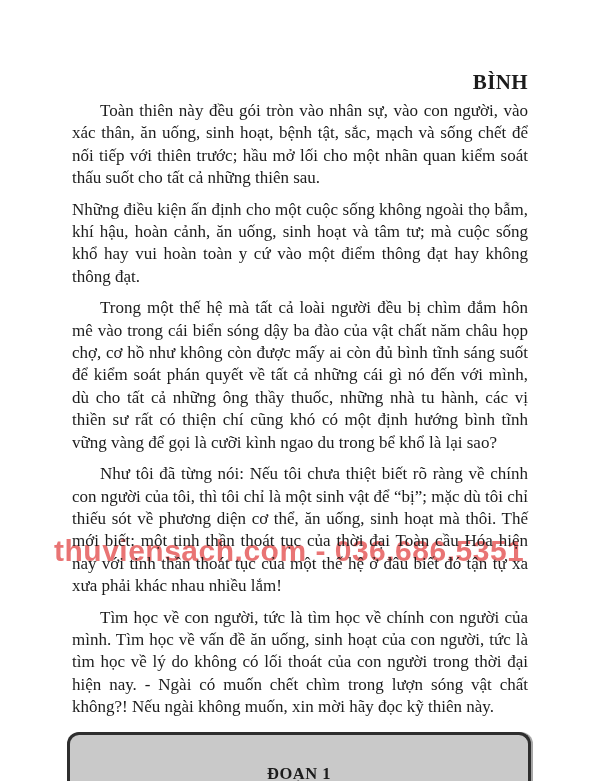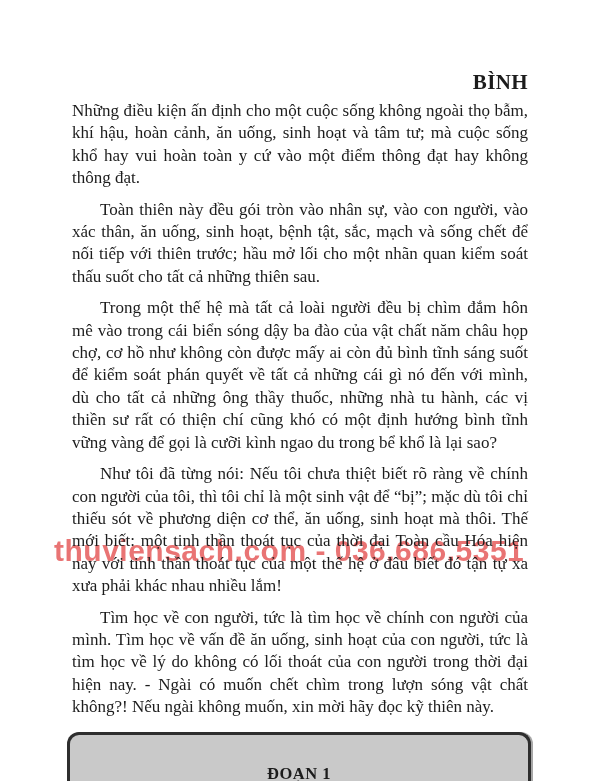--- a/index.html
+++ b/index.html
@@ -80,23 +80,23 @@
 <body>
 
 <div class="page">
 
   <div class="watermark">thuviensach.com - 036.686.5351</div>
 
   <div class="content">
 
     <div class="doc-title">BÌNH</div>
 
+    <p class="para indent">Toàn thiên này đều gói tròn vào nhân sự, vào con người, vào xác thân, ăn uống, sinh hoạt, bệnh tật, sắc, mạch và sống chết để nối tiếp với thiên trước; hầu mở lối cho một nhãn quan kiểm soát thấu suốt cho tất cả những thiên sau.</p>
+
     <p class="para">Những điều kiện ấn định cho một cuộc sống không ngoài thọ bẫm, khí hậu, hoàn cảnh, ăn uống, sinh hoạt và tâm tư; mà cuộc sống khổ hay vui hoàn toàn y cứ vào một điểm thông đạt hay không thông đạt.</p>
-
-    <p class="para indent">Toàn thiên này đều gói tròn vào nhân sự, vào con người, vào xác thân, ăn uống, sinh hoạt, bệnh tật, sắc, mạch và sống chết để nối tiếp với thiên trước; hầu mở lối cho một nhãn quan kiểm soát thấu suốt cho tất cả những thiên sau.</p>
 
     <p class="para indent">Trong một thế hệ mà tất cả loài người đều bị chìm đắm hôn mê vào trong cái biển sóng dậy ba đào của vật chất năm châu họp chợ, cơ hồ như không còn được mấy ai còn đủ bình tĩnh sáng suốt để kiểm soát phán quyết về tất cả những cái gì nó đến với mình, dù cho tất cả những ông thầy thuốc, những nhà tu hành, các vị thiền sư rất có thiện chí cũng khó có một định hướng bình tĩnh vững vàng để gọi là cưỡi kình ngao du trong bể khổ là lại sao?</p>
 
     <p class="para indent"><span>Như tôi đã từng nói: Nếu tôi chưa thiệt biết rõ ràng về chính con người của tôi, thì tôi chỉ là một sinh vật để “bị”; mặc dù tôi chỉ thiếu sót về phương diện cơ thể, ăn uống, sinh hoạt mà thôi. Thế mới biết: một tinh thần thoát tục của thời đại Toàn cầu Hóa hiện nay với tinh thần thoát tục của một thế hệ </span><b>ở đâu biết đó</b><span> tận tự xa xưa phải khác nhau nhiều lắm!</span></p>
 
     <p class="para indent">Tìm học về con người, tức là tìm học về chính con người của mình. Tìm học về vấn đề ăn uống, sinh hoạt của con người, tức là tìm học về lý do không có lối thoát của con người trong thời đại hiện nay. - Ngài có muốn chết chìm trong lượn sóng vật chất không?! Nếu ngài không muốn, xin mời hãy đọc kỹ thiên này.</p>
 
     <div class="section-box">
       <div class="box-heading">ĐOẠN 1</div>
       <div class="box-subheading">PHIÊN ÂM</div>

